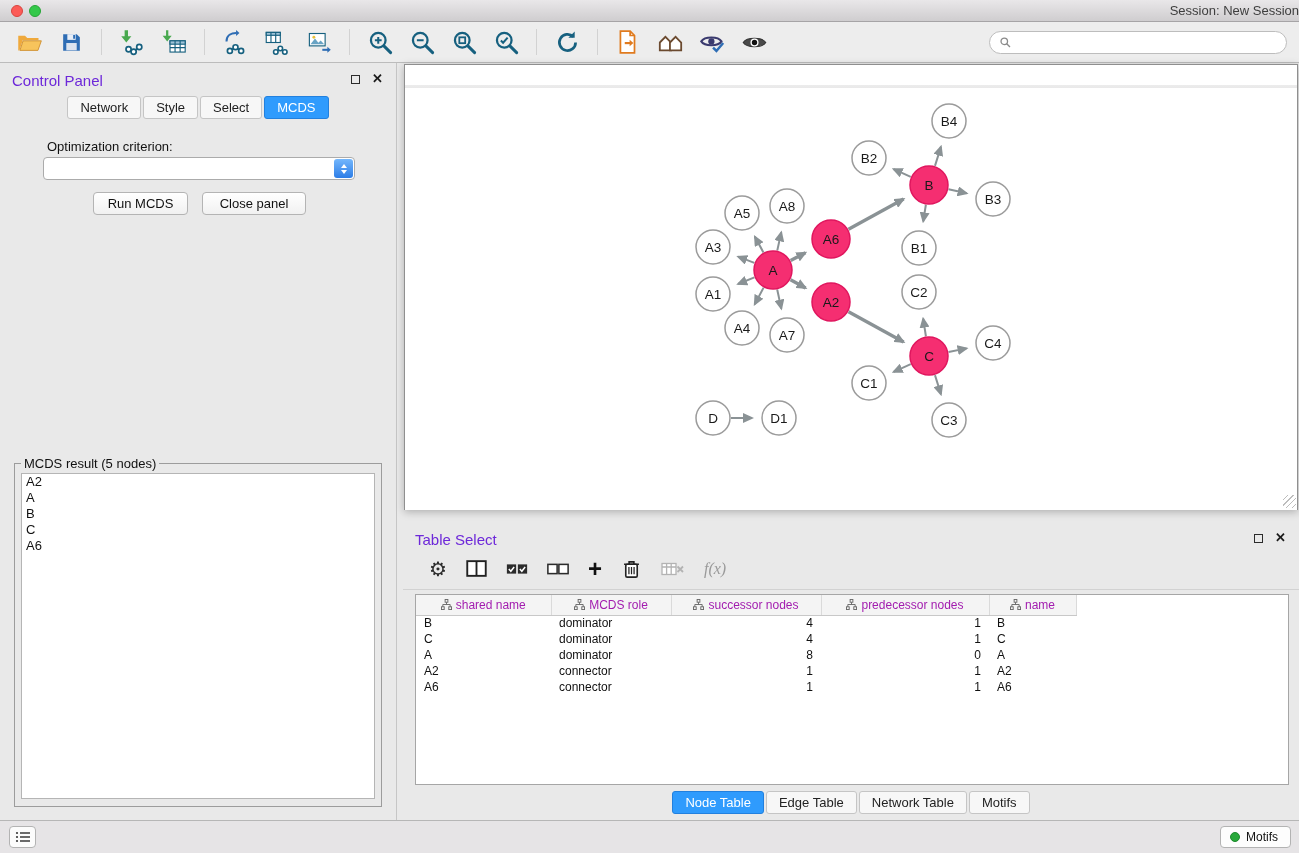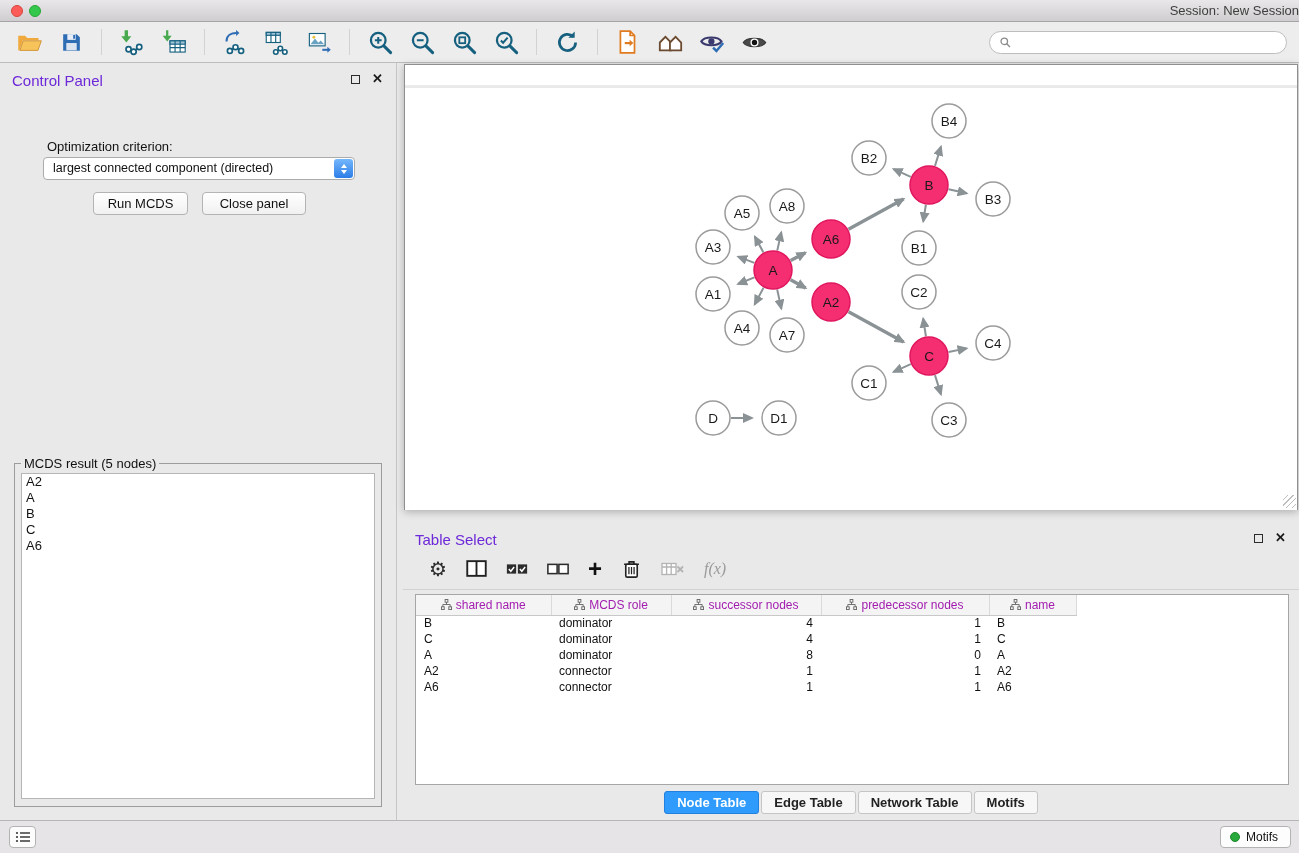--- a/index.html
+++ b/index.html
@@ -89,21 +89,21 @@
   .fx-glyph { font-family:"Liberation Serif",serif; font-style:italic; font-size:16px; color:#9a9a9a; }
   .tp-table-wrap { position:absolute; left:12px; top:72px; width:874px; height:191px;
     background:#fff; border:1px solid #a6a6a6; overflow:hidden; }
   table.node-table { border-collapse:collapse; table-layout:fixed; width:660px; }
   table.node-table th { font-weight:normal; font-size:12px; color:#a21caf; background:#f4f4f4;
     border-right:1px solid #dadada; border-bottom:1px solid #c8c8c8; height:20px;
     white-space:nowrap; text-align:center; }
   table.node-table th svg { vertical-align:-1px; margin-right:4px; }
   table.node-table td { font-size:12px; color:#111; height:16px; padding:0 8px; white-space:nowrap; }
   .tp-tabs { position:absolute; left:0; top:269px; width:100%; display:flex;
-    justify-content:center; gap:2px;font-weight:bold; }
+    justify-content:center; gap:2px; }
 
   
   .statusbar { position:absolute; left:0; top:820px; width:1299px; height:33px;
     background:#e6e4e6; border-top:1px solid #b6b6b6; }
   .list-btn { position:absolute; left:9px; top:5px; width:27px; height:22px;
     background:#fcfcfc; border:1px solid #b3b3b3; border-radius:4px;
     display:flex; align-items:center; justify-content:center; }
   .memory-btn { position:absolute; right:8px; top:5px; height:22px;
     background:#fdfdfd; border:1px solid #b3b3b3; border-radius:4px;
     display:flex; align-items:center; gap:6px; padding:0 12px 0 9px; font-size:12px; color:#111; }
@@ -268,23 +268,28 @@
     <input placeholder="" style="">
   </div>
 </div>
 
 <div class="control-panel">
   <div class="panel-header">
     <span class="panel-title">Control Panel</span>
     <span class="panel-float"></span>
     <span class="panel-close">✕</span>
   </div>
+  <div class="cp-tabs" id="cp-tabs">
+      <div class="ptab">Network</div>
+      <div class="ptab">Style</div>
+      <div class="ptab">Select</div>
+      <div class="ptab active">MCDS</div>
+    </div>
   <div class="cp-opt-label">Optimization criterion:</div>
   <div class="cp-dropdown">
-    <span class="dd-text">largest connected component (directed)</span>
     <span class="dd-stepper">
         <span class="up"></span>
         <span class="down"></span>
       </span>
   </div>
   <button class="cp-btn run">Run MCDS</button>
   <button class="cp-btn closep">Close panel</button>
   <div class="result-group">
     <span class="group-title">MCDS result (5 nodes)</span>
     <div class="mcds-list" id="mcds-list">

